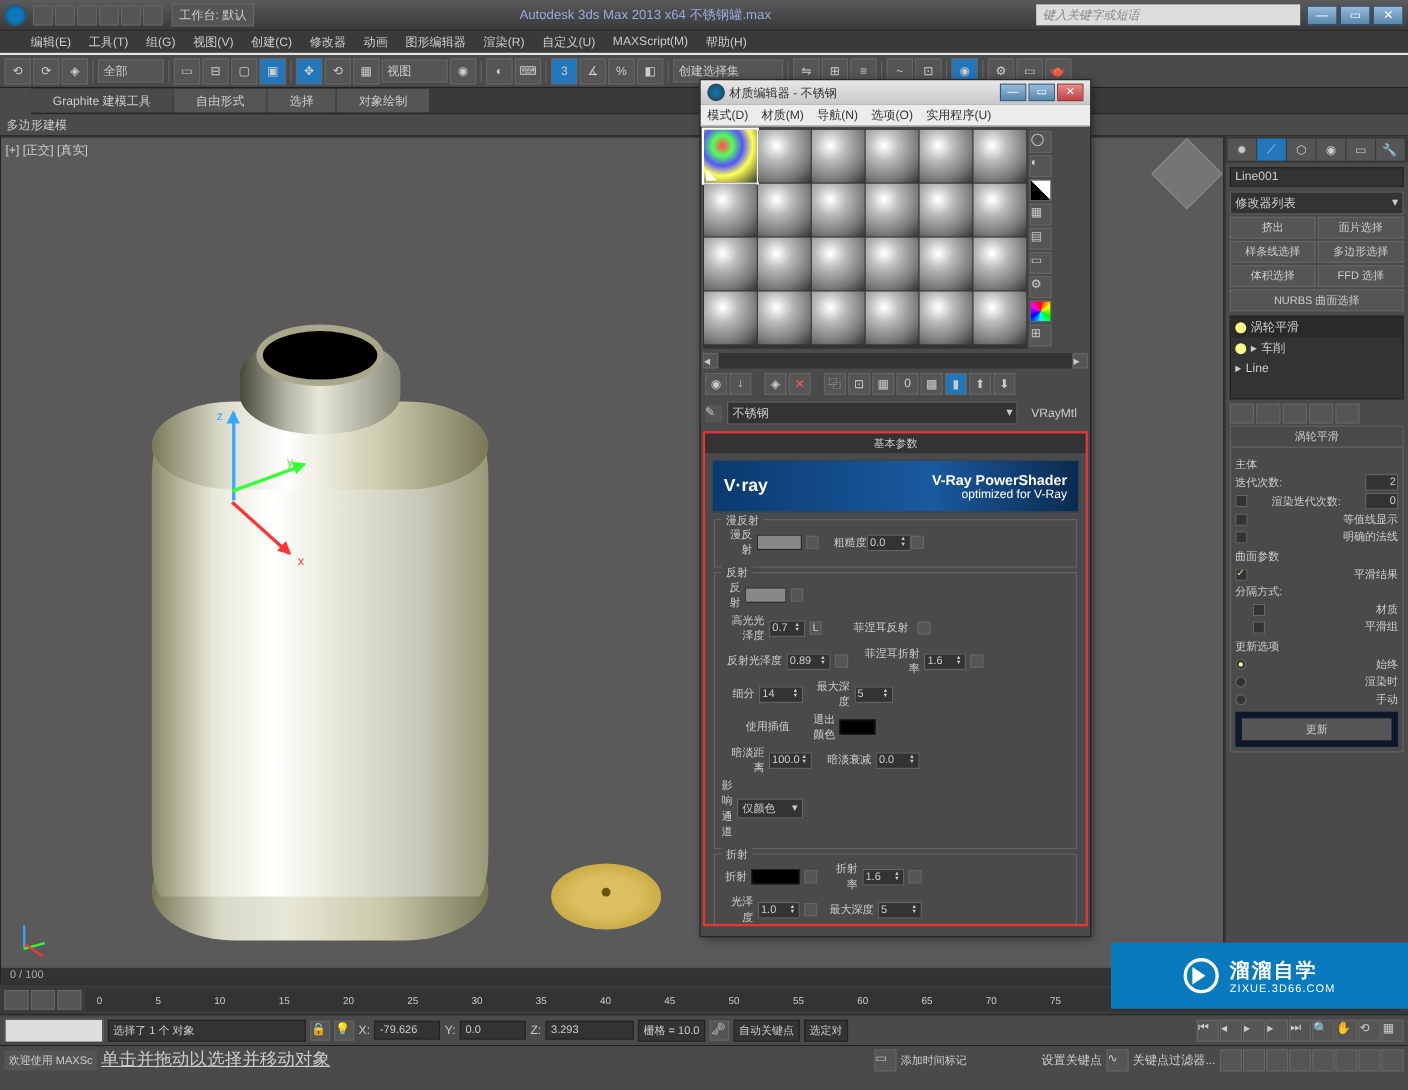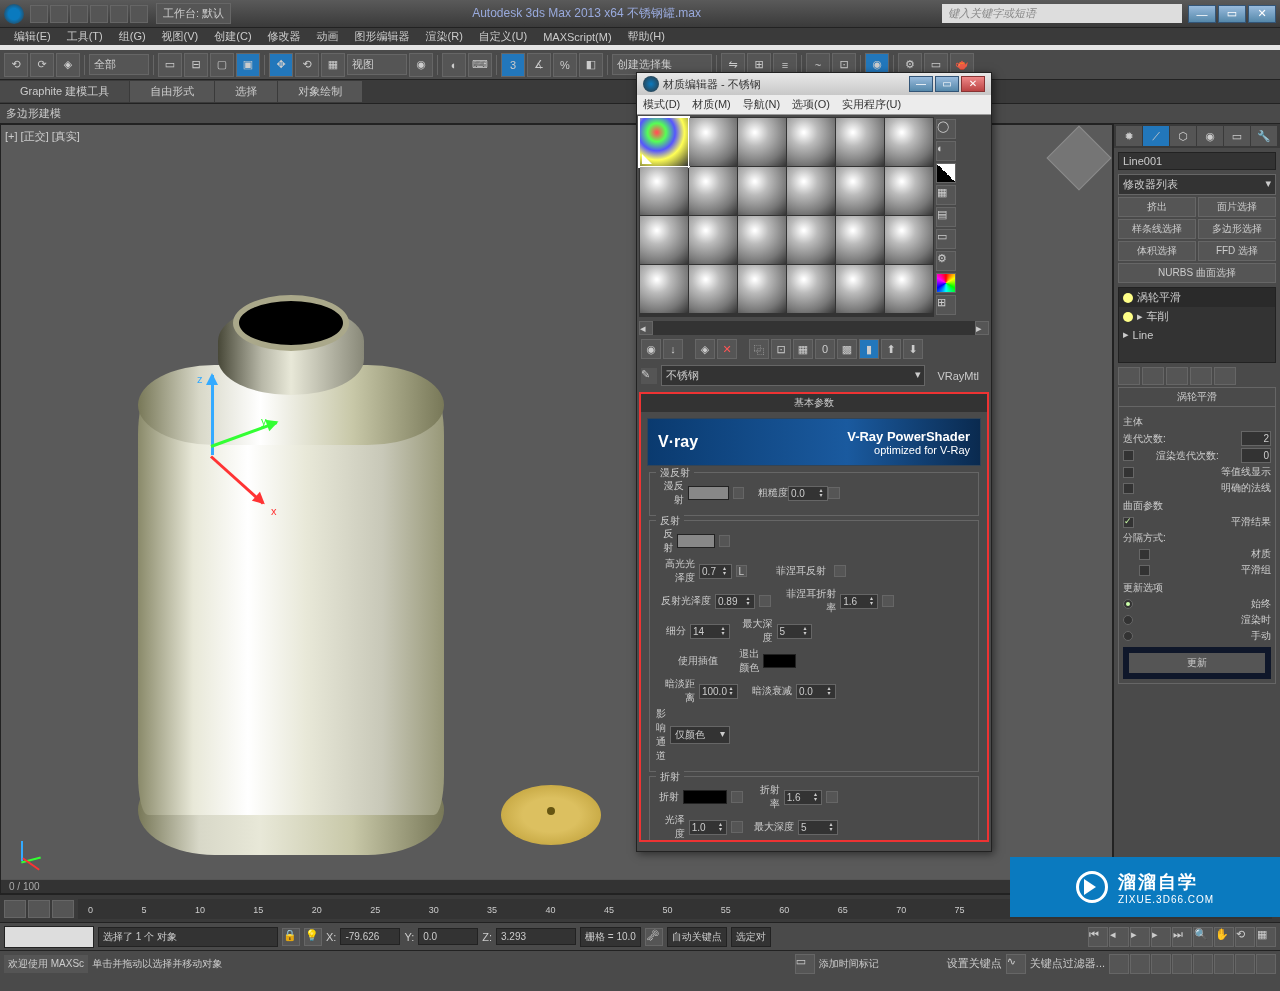--- a/index.html
+++ b/index.html
@@ -10,32 +10,32 @@
 .titlebar .logo { width: 20px; height: 20px; background: radial-gradient(circle, #0a7abf 40%, #333 100%); border-radius: 50%; margin-right: 6px; }
 .titlebar .qat { display: flex; gap: 2px; }
 .titlebar .qat .btn { width: 18px; height: 18px; background: #555; border: 1px solid #666; }
 .titlebar .workspace { margin-left: 8px; padding: 2px 6px; background: #555; border: 1px solid #666; }
 .titlebar .title { flex: 1; text-align: center; color: #9ad; font-size: 12px; }
 .titlebar .search { background: #ddd; color: #888; padding: 2px 6px; width: 240px; font-style: italic; margin-right: 6px; }
 .titlebar .winbtns { display: flex; gap: 2px; }
 .titlebar .winbtns div { width: 28px; height: 18px; background: linear-gradient(#9bd, #58a); border: 1px solid #357; display: flex; align-items: center; justify-content: center; color: #fff; }
 
 
-.menubar { height: 22px; background: #3a3a3a; display: flex; align-items: center; padding: 0 6px; border-bottom: 5px solid #e5e5e5; }
+.menubar { height: 22px; background: #3a3a3a; display: flex; align-items: center; padding: 0 20px; border-bottom: 2px solid #e5e5e5; }
 .menubar span { padding: 2px 8px; cursor: default; }
 
 
 .toolbar { height: 30px; background: #4a4a4a; display: flex; align-items: center; padding: 2px 4px; border-bottom: 1px solid #222; gap: 2px; }
 .toolbar .tbtn { width: 24px; height: 24px; background: #555; border: 1px solid #666; display: flex; align-items: center; justify-content: center; }
 .toolbar .tbtn.active { background: #2277bb; }
 .toolbar .dropdown { background: #555; border: 1px solid #666; padding: 2px 4px; min-width: 60px; }
 .toolbar .sep { width: 1px; height: 20px; background: #666; margin: 0 2px; }
 
 
-.ribbon { height: 24px; background: #3a3a3a; display: flex; align-items: center; border-bottom: 1px solid #222; }
+.ribbon { height: 24px; background: #3a3a3a; display: flex; align-items: center; border-bottom: 1px solid #222; margin-left: 28px; }
 .ribbon .tab { padding: 3px 20px; background: #555; margin-right: 1px; }
 .ribbon .tab.active { background: #4a4a4a; }
 .subribbon { height: 20px; background: #4a4a4a; padding: 2px 6px; border-bottom: 1px solid #222; }
 
 
 .main { display: flex; height: 770px; position: relative; }
 .viewport { flex: 1; background: #5a5a5a; position: relative; border: 1px solid #222; }
 .viewport .label { position: absolute; top: 4px; left: 4px; color: #ccc; font-size: 11px; }
 .viewport .model { position: absolute; left: 120px; top: 140px; width: 340px; height: 560px; }
 .viewport .can-body { position: absolute; left: 17px; top: 130px; width: 306px; height: 420px; background: linear-gradient(90deg, #8a8a6a 0%, #e8e8d8 18%, #ffffff 36%, #e8e8d8 55%, #c8c8b8 80%, #989878 100%); border-radius: 10px / 40px; }
@@ -141,21 +141,21 @@
 .statusbar { height: 28px; background: #4a4a4a; display: flex; align-items: center; border-top: 1px solid #222; padding: 0 4px; gap: 4px; }
 .statusbar .swatch { width: 90px; height: 22px; background: #ddd; border: 1px solid #222; }
 .statusbar .field { background: #333; border: 1px solid #222; padding: 2px 4px; font-size: 10px; }
 .statusbar .coord { display: flex; gap: 4px; align-items: center; }
 .statusbar .lockbtn { width: 18px; height: 18px; background: #555; border: 1px solid #666; }
 .statusbar .navbtns { display: flex; gap: 1px; margin-left: auto; }
 .statusbar .navbtns .nb { width: 20px; height: 20px; background: #555; border: 1px solid #666; }
 
 .statusbar2 { height: 26px; background: #4a4a4a; display: flex; align-items: center; padding: 0 4px; gap: 4px; border-top: 1px solid #222; }
 .statusbar2 .welcome { background: #555; padding: 2px 4px; font-size: 10px; }
-.statusbar2 .hint { font-size: 10px; flex: 1; }
+.statusbar2 .hint { font-size: 16px; flex: 1; text-decoration: underline; }
 .statusbar2 .rb { width: 20px; height: 20px; background: #555; border: 1px solid #666; }
 
 
 .brand { position: absolute; right: 0; bottom: 74px; width: 270px; height: 60px; background: #0a7abf; display: flex; align-items: center; justify-content: center; gap: 10px; color: #fff; z-index: 20; }
 .brand .play { width: 32px; height: 32px; border: 3px solid #fff; border-radius: 50%; display: flex; align-items: center; justify-content: center; }
 .brand .play::after { content: ''; border: 8px solid transparent; border-left: 12px solid #fff; margin-left: 4px; }
 .brand .btext { font-size: 18px; font-weight: bold; letter-spacing: 2px; }
 .brand .burl { font-size: 10px; letter-spacing: 1px; display: block; }
 
 .viewcube { position: absolute; right: 10px; top: 10px; width: 46px; height: 46px; background: #888; transform: rotate(45deg); border: 1px solid #aaa; opacity: 0.6; }

